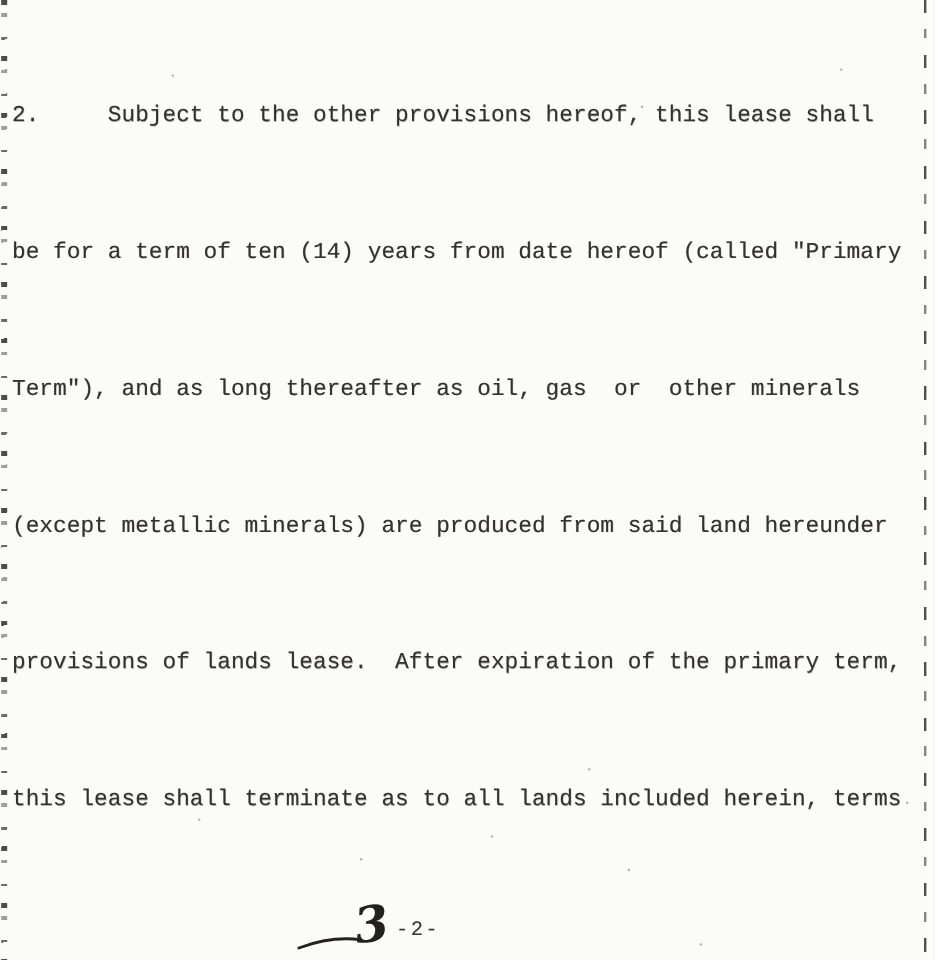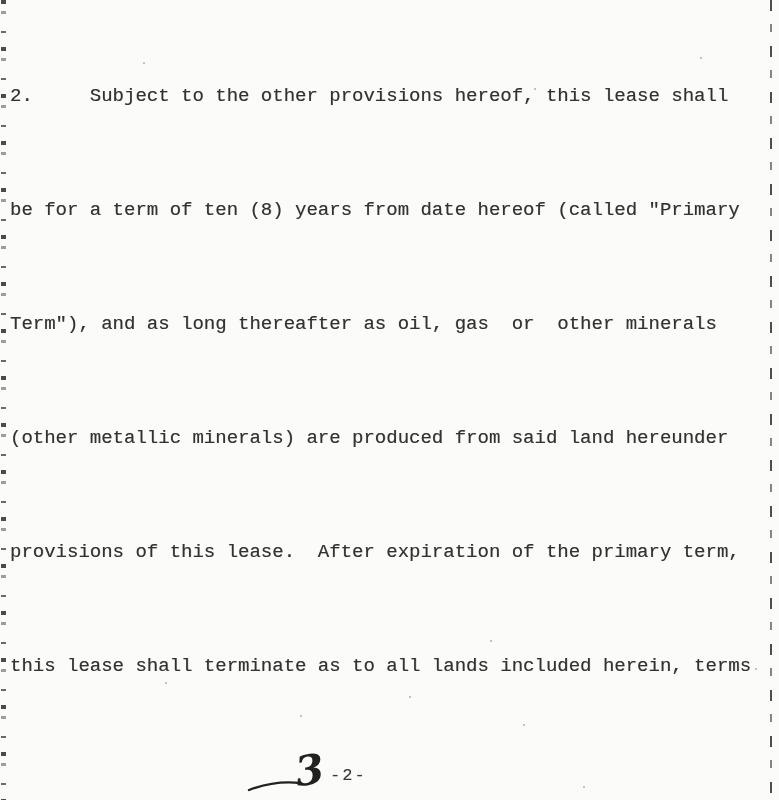--- a/index.html
+++ b/index.html
@@ -71,24 +71,24 @@
 </head>
 <body>
 
 <div id="page">
 
   <div class="edge left"></div>
   <div class="edge right"></div>
 
   <div class="doc-text">
     <div class="line">2.     Subject to the other provisions hereof, this lease shall</div>
-    <div class="line">be for a term of ten (8) years from date hereof (called "Primary</div>
+    <div class="line">be for a term of ten (14) years from date hereof (called "Primary</div>
     <div class="line">Term"), and as long thereafter as oil, gas  or  other minerals</div>
-    <div class="line">(other metallic minerals) are produced from said land hereunder</div>
-    <div class="line">provisions of this lease.  After expiration of the primary term,</div>
+    <div class="line">(except metallic minerals) are produced from said land hereunder</div>
+    <div class="line">provisions of lands lease.  After expiration of the primary term,</div>
     <div class="line">this lease shall terminate as to all lands included herein, terms</div>
     
     
     
     
     
     
     
     
     

